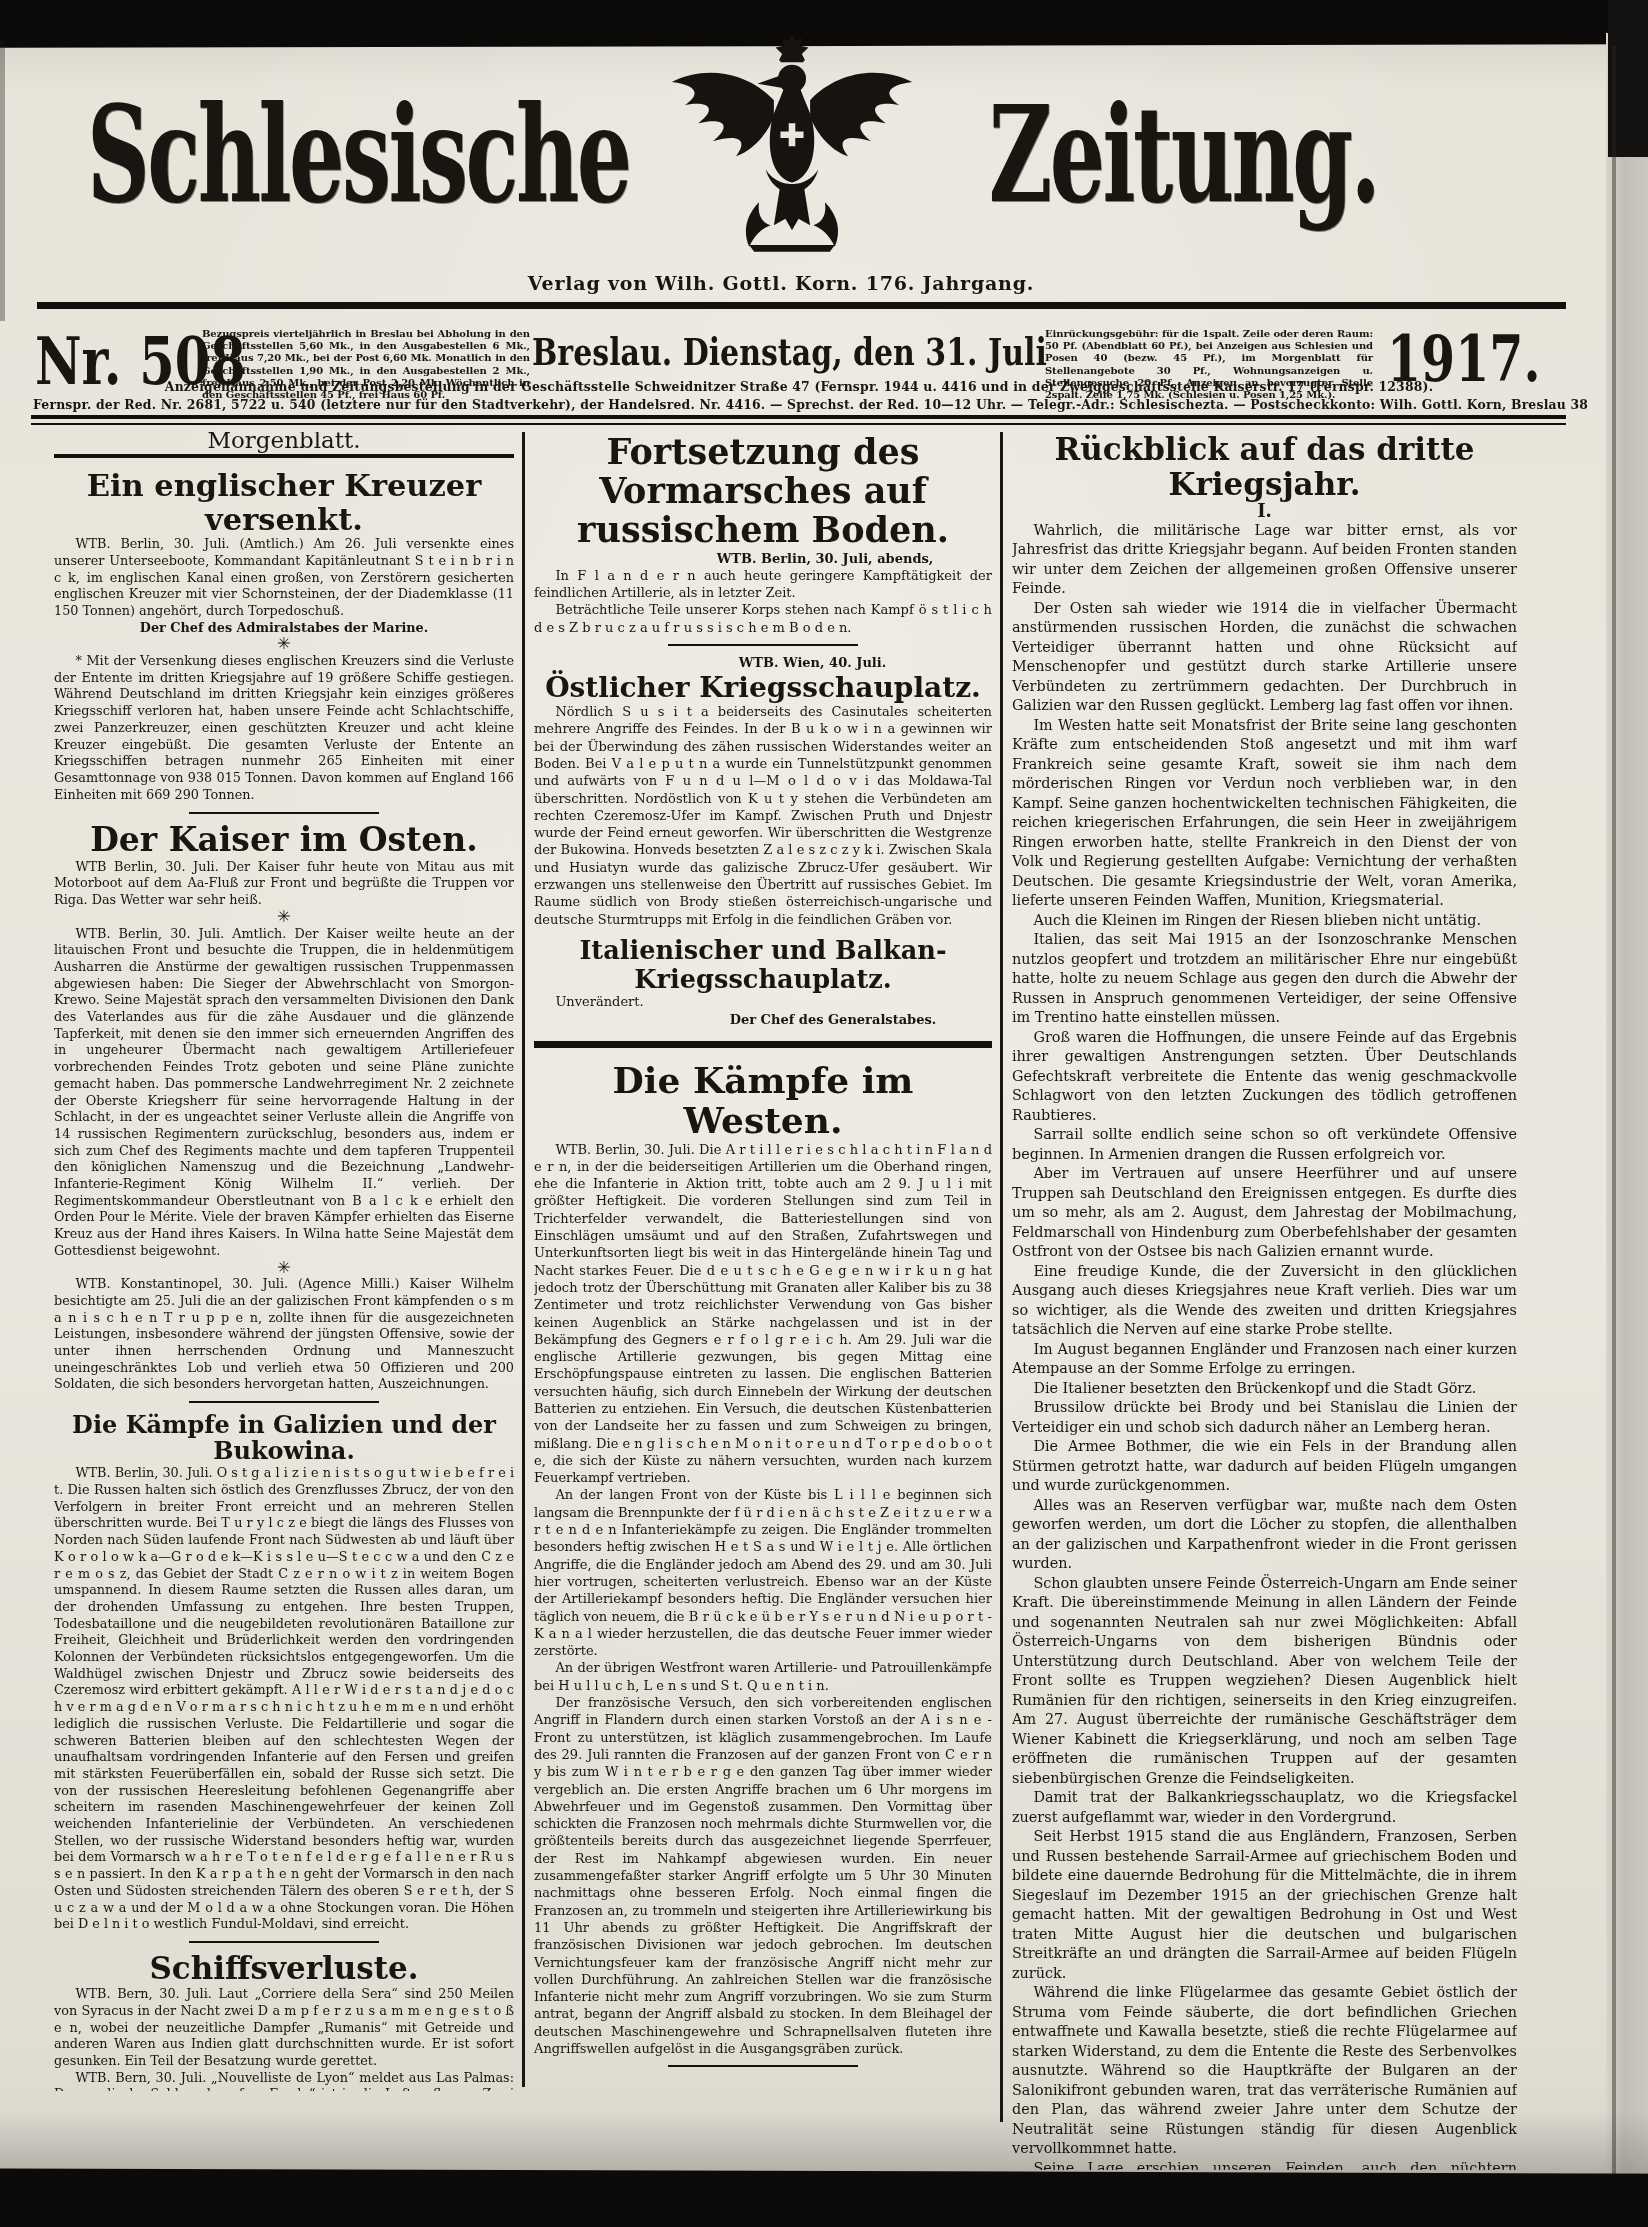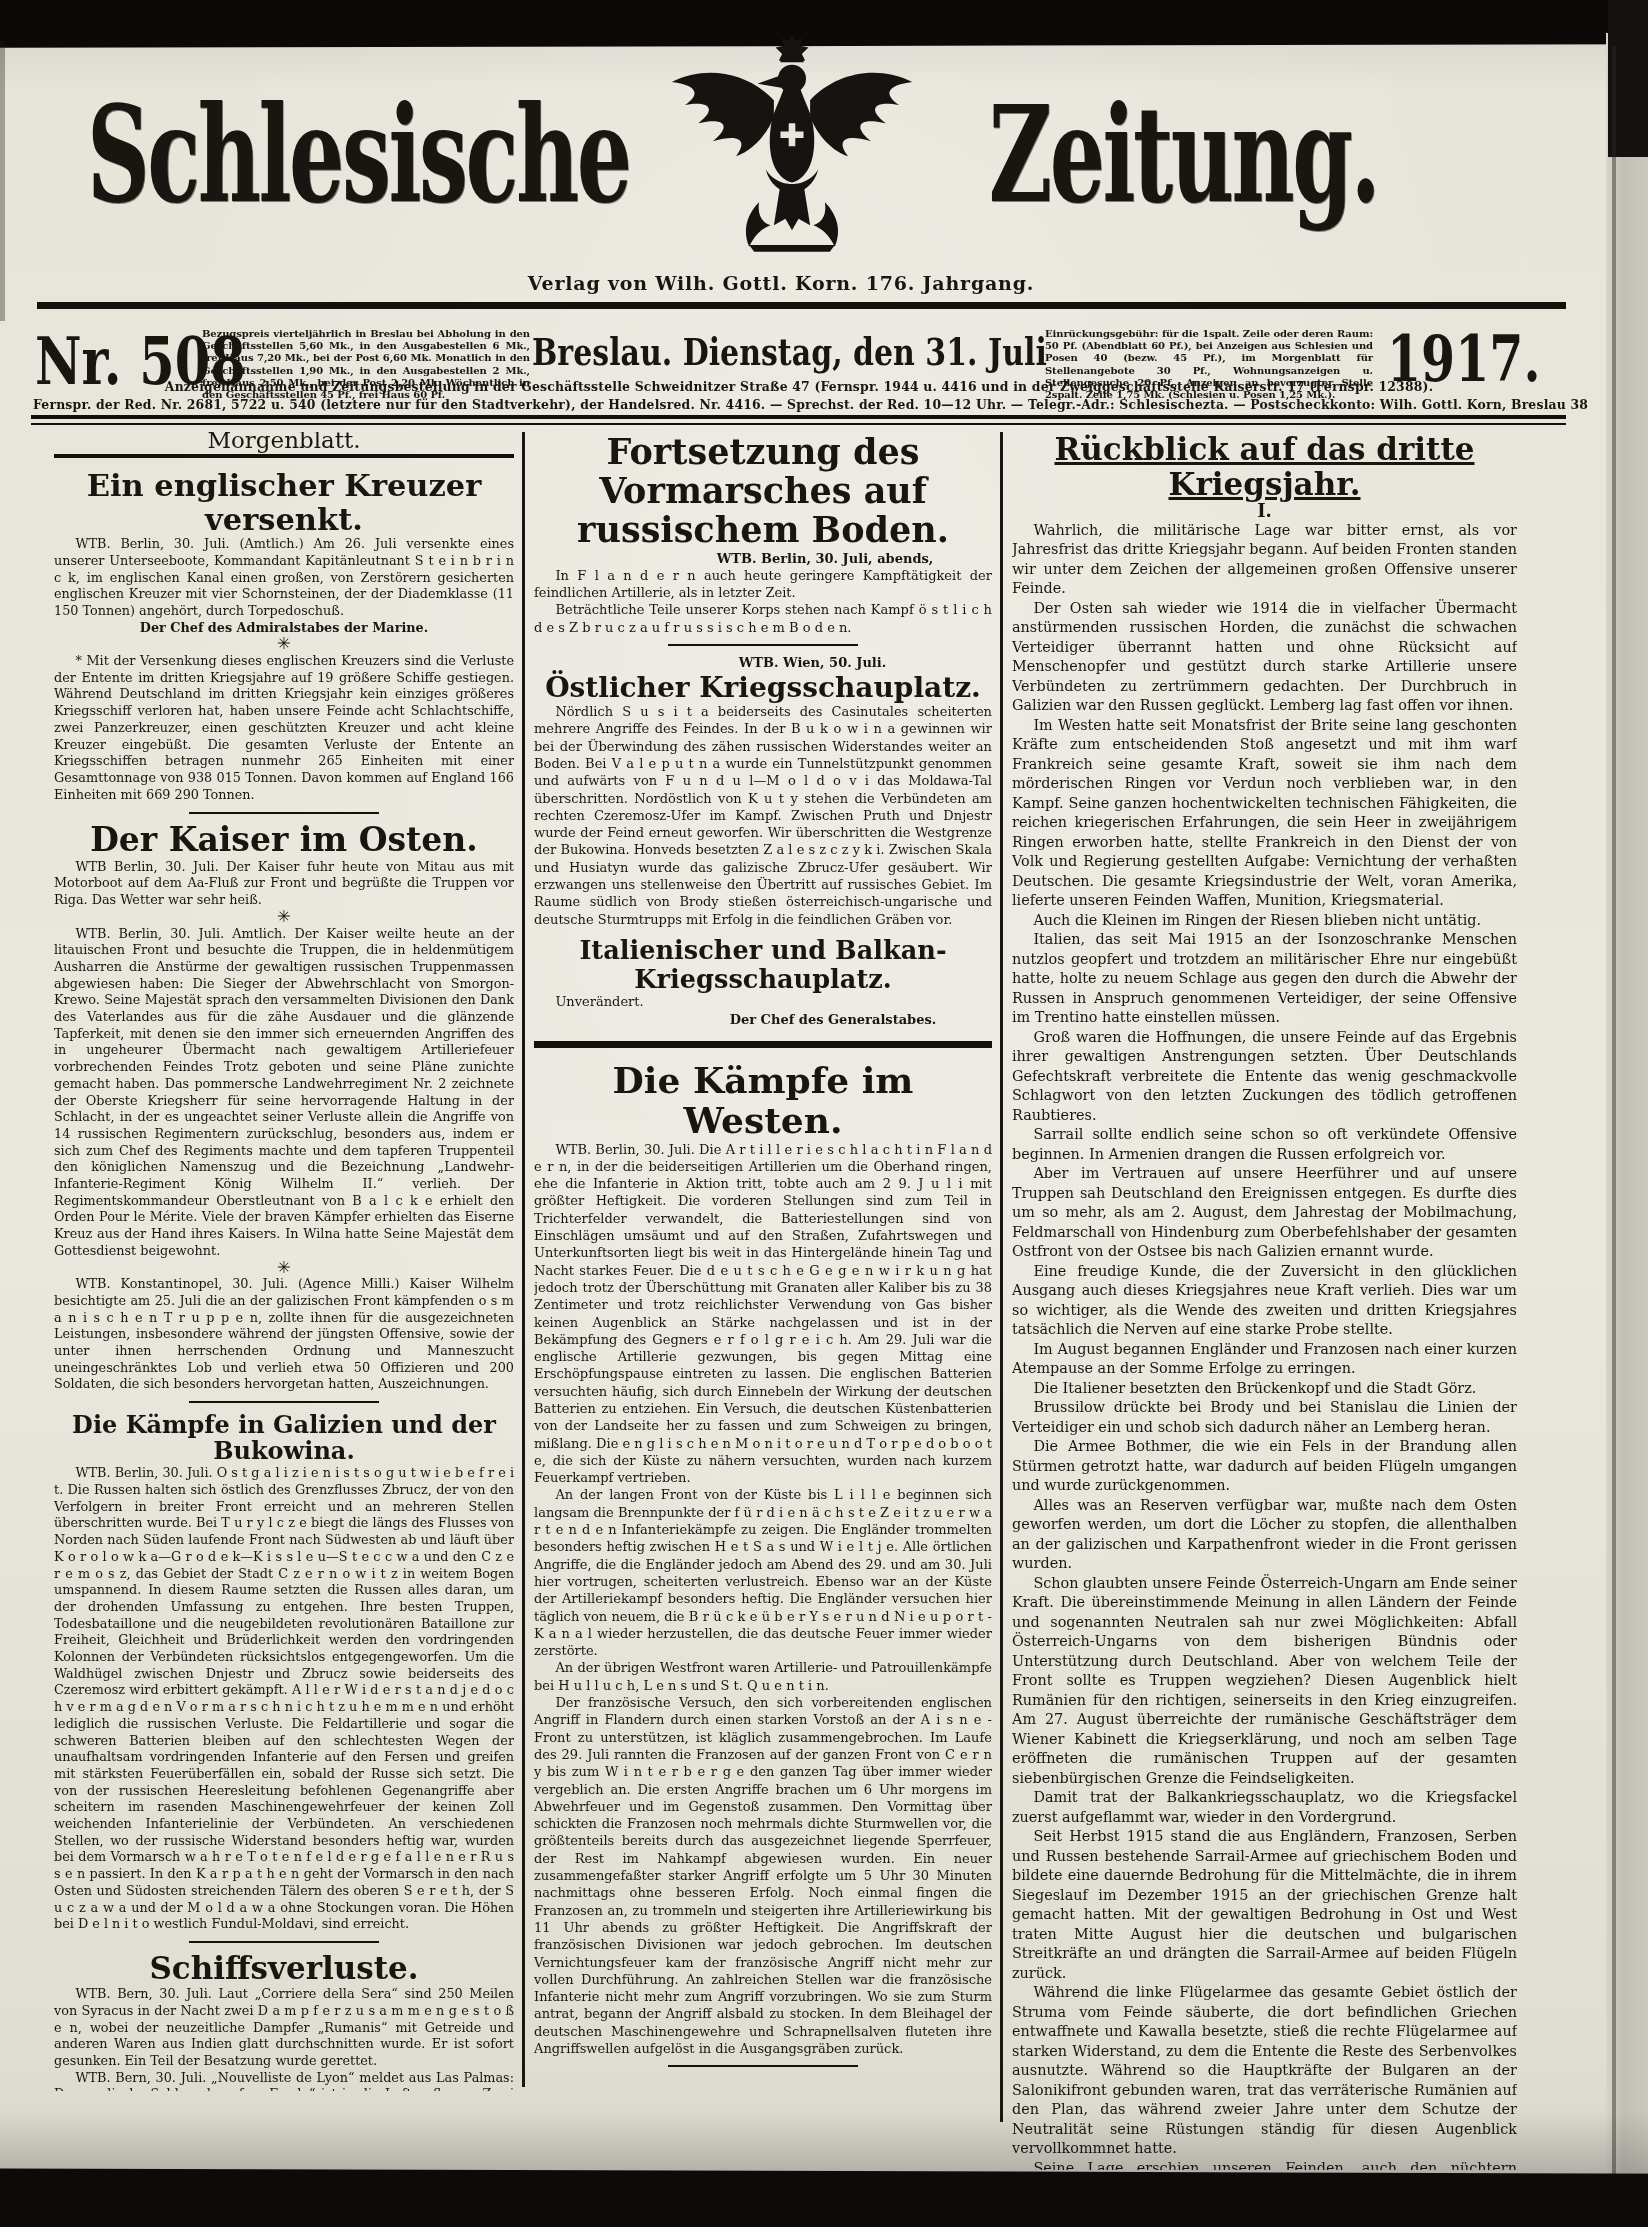--- a/index.html
+++ b/index.html
@@ -38,21 +38,21 @@
   .rule-col{height:4.1px;background:#14110d;margin:0 0 10px;}
   .hl{font-weight:bold;text-align:center;text-indent:0 !important;margin:0 0 6.6px;line-height:1.12;}
   .hl1{font-size:30.5px;}
   .hl2{font-size:33px;}
   .hl3{font-size:24px;}
   .hl4{font-size:31px;}
   .hl5{font-size:35px;}
   .hl6{font-size:28px;}
   .hl7{font-size:25.6px;}
   .hl8{font-size:36px;}
-  .hl9{font-size:31px;text-decoration:underline;}
+  .hl9{font-size:31px;}
   .sig{text-align:center;font-weight:bold;text-indent:0 !important;padding-left:140px;margin:3.3px 0;}
   .sigc{text-align:center;font-weight:bold;text-indent:0 !important;margin:3.3px 0;}
   .star{text-align:center;font-size:16.5px;margin:4.1px 0;text-indent:0 !important;}
   .rule-short{width:190px;border-top:2.5px solid #14110d;margin:8.2px auto;}
   .bar-heavy{height:7.4px;background:#14110d;margin:13px 0 11.5px;}
   .dateline{font-weight:bold;text-align:center;padding-left:124px;text-indent:0 !important;margin:1.6px 0 3.3px;}
   .part-num{text-align:center;font-size:18px;font-weight:bold;margin:1.6px 0 5px;text-indent:0 !important;}
   .eagle{fill:#171310;}
 </style>
 </head>
@@ -143,21 +143,21 @@
     <p>WTB. Bern, 30. Juli. „Nouvelliste de Lyon“ meldet aus Las Palmas: Der englische Schleppdampfer „Fauda“ ist in die Luft geflogen. Zwei Matrosen sind getötet worden.</p>
   </div>
 
   <div class="abs col c2" style="left:534px;top:432px;width:458px;height:1738px;">
     <p class="hl hl5">Fortsetzung des Vormarsches auf russischem Boden.</p>
     <p class="dateline">WTB. Berlin, 30. Juli, abends,</p>
     <p>In F l a n d e r n auch heute geringere Kampftätigkeit der feindlichen Artillerie, als in letzter Zeit.</p>
     <p>Beträchtliche Teile unserer Korps stehen nach Kampf ö s t l i c h  d e s  Z b r u c z  a u f  r u s s i s c h e m  B o d e n.</p>
 
     <div class="rule-short"></div>
-    <p class="dateline" style="padding-left:99px;">WTB. Wien, 50. Juli.</p>
+    <p class="dateline" style="padding-left:99px;">WTB. Wien, 40. Juli.</p>
     <p class="hl hl6">Östlicher Kriegsschauplatz.</p>
     <p>Nördlich S u s i t a beiderseits des Casinutales scheiterten mehrere Angriffe des Feindes. In der B u k o w i n a gewinnen wir bei der Überwindung des zähen russischen Widerstandes weiter an Boden. Bei V a l e p u t n a wurde ein Tunnelstützpunkt genommen und aufwärts von F u n d u l—M o l d o v i das Moldawa-Tal überschritten. Nordöstlich von K u t y stehen die Verbündeten am rechten Czeremosz-Ufer im Kampf. Zwischen Pruth und Dnjestr wurde der Feind erneut geworfen. Wir überschritten die Westgrenze der Bukowina. Honveds besetzten Z a l e s z c z y k i. Zwischen Skala und Husiatyn wurde das galizische Zbrucz-Ufer gesäubert. Wir erzwangen uns stellenweise den Übertritt auf russisches Gebiet. Im Raume südlich von Brody stießen österreichisch-ungarische und deutsche Sturmtrupps mit Erfolg in die feindlichen Gräben vor.</p>
     <p class="hl hl7" style="margin-top:8.2px;">Italienischer und Balkan-Kriegsschauplatz.</p>
     <p>Unverändert.</p>
     <p class="sig">Der Chef des Generalstabes.</p>
 
     <div class="bar-heavy"></div>
     <p class="hl hl8">Die Kämpfe im Westen.</p>
     <p>WTB. Berlin, 30. Juli. Die A r t i l l e r i e s c h l a c h t  i n  F l a n d e r n, in der die beiderseitigen Artillerien um die Oberhand ringen, ehe die Infanterie in Aktion tritt, tobte auch am 2 9.  J u l i mit größter Heftigkeit. Die vorderen Stellungen sind zum Teil in Trichterfelder verwandelt, die Batteriestellungen sind von Einschlägen umsäumt und auf den Straßen, Zufahrtswegen und Unterkunftsorten liegt bis weit in das Hintergelände hinein Tag und Nacht starkes Feuer. Die d e u t s c h e  G e g e n w i r k u n g hat jedoch trotz der Überschüttung mit Granaten aller Kaliber bis zu 38 Zentimeter und trotz reichlichster Verwendung von Gas bisher keinen Augenblick an Stärke nachgelassen und ist in der Bekämpfung des Gegners e r f o l g r e i c h. Am 29. Juli war die englische Artillerie gezwungen, bis gegen Mittag eine Erschöpfungspause eintreten zu lassen. Die englischen Batterien versuchten häufig, sich durch Einnebeln der Wirkung der deutschen Batterien zu entziehen. Ein Versuch, die deutschen Küstenbatterien von der Landseite her zu fassen und zum Schweigen zu bringen, mißlang. Die e n g l i s c h e n  M o n i t o r e  u n d  T o r p e d o b o o t e, die sich der Küste zu nähern versuchten, wurden nach kurzem Feuerkampf vertrieben.</p>
     <p>An der langen Front von der Küste bis L i l l e beginnen sich langsam die Brennpunkte der f ü r  d i e  n ä c h s t e  Z e i t  z u  e r w a r t e n d e n  Infanteriekämpfe zu zeigen. Die Engländer trommelten besonders heftig zwischen H e t  S a s  und W i e l t j e. Alle örtlichen Angriffe, die die Engländer jedoch am Abend des 29. und am 30. Juli hier vortrugen, scheiterten verlustreich. Ebenso war an der Küste der Artilleriekampf besonders heftig. Die Engländer versuchen hier täglich von neuem, die B r ü c k e  ü b e r  Y s e r  u n d  N i e u p o r t - K a n a l  wieder herzustellen, die das deutsche Feuer immer wieder zerstörte.</p>

